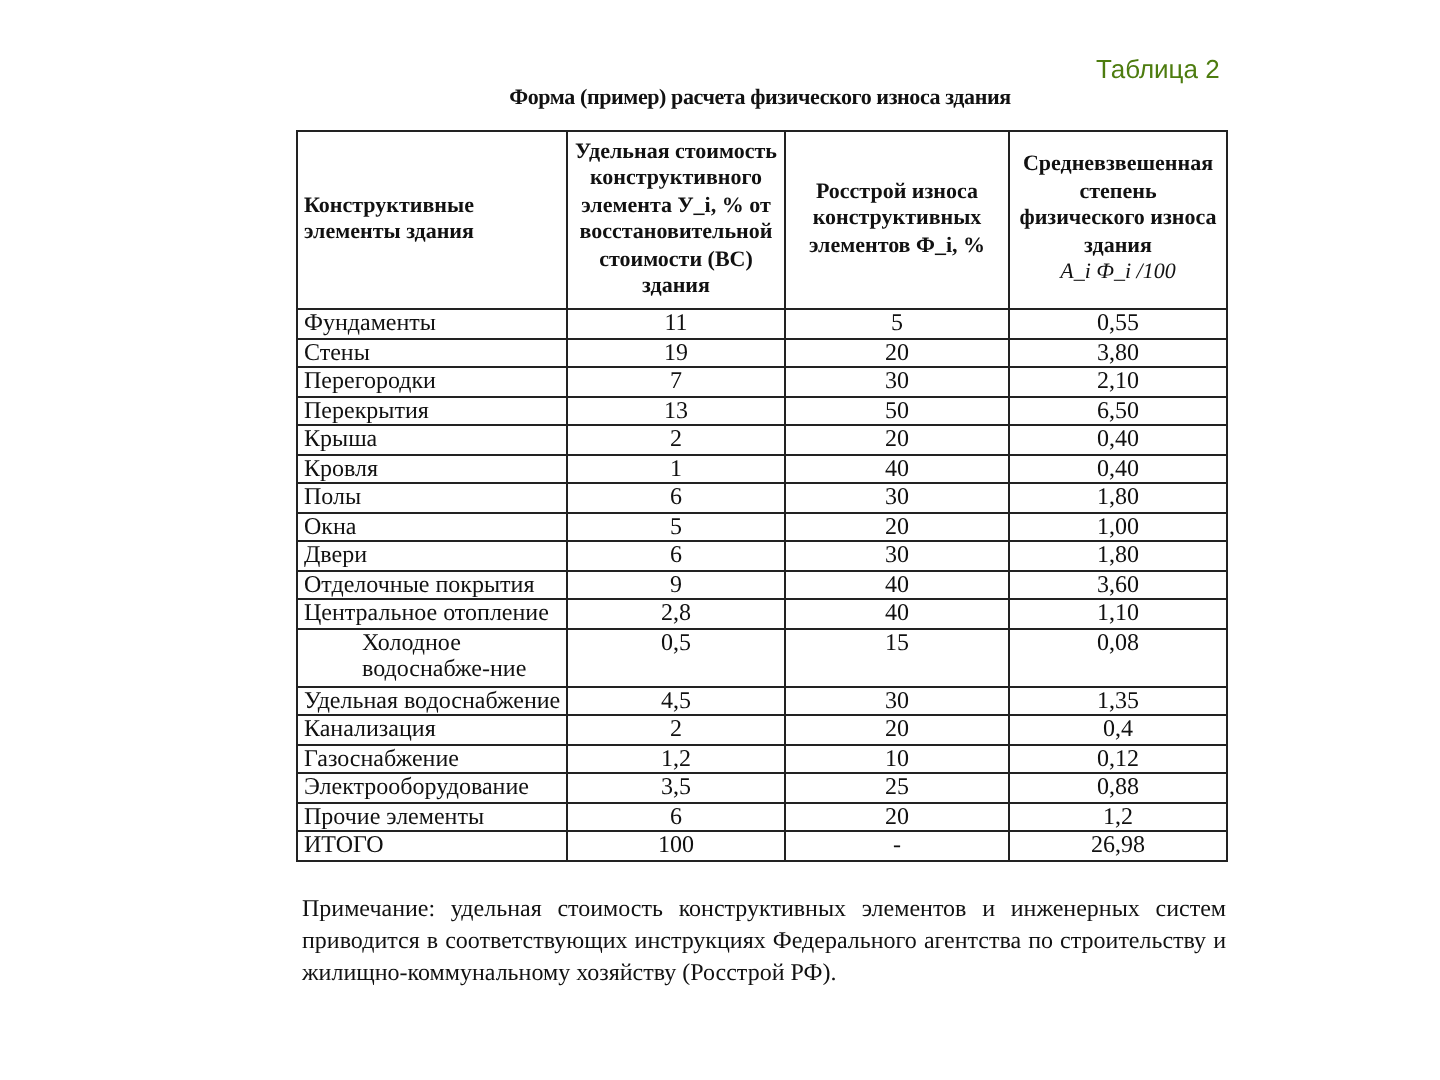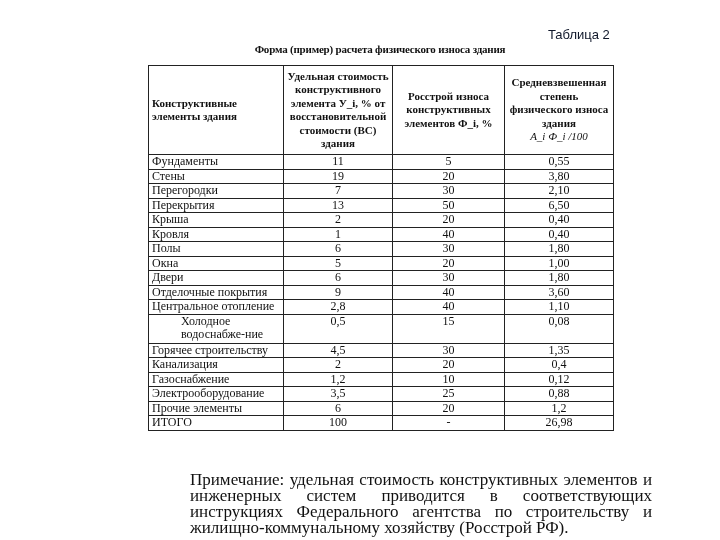--- a/index.html
+++ b/index.html
@@ -1,28 +1,28 @@
 <!DOCTYPE html>
 <html><head>
 <meta charset="utf-8">
 <style>
   html, body { margin:0; padding:0; }
   body { width:720px; height:540px; background:#ffffff; position:relative; overflow:hidden; font-family:"Liberation Serif", serif; color:#111; }
-  .table-label { position:absolute; left:548px; top:27px; font-family:"Liberation Sans", sans-serif; font-size:13px; color:#0f172a; }
+  .table-label { position:absolute; left:548px; top:27px; font-family:"Liberation Sans", sans-serif; font-size:13px; color:#4d7c0f; }
   .title { position:absolute; left:148px; top:43px; width:464px; text-align:center; font-weight:bold; font-size:11px; letter-spacing:-0.2px; }
   table { position:absolute; left:148px; top:65px; width:465px; border-collapse:collapse; table-layout:fixed; font-size:12px; }
   td, th { border:1px solid #222; padding:0 3px; line-height:13px; }
   th { font-weight:bold; text-align:center; font-size:11px; line-height:13.5px; height:88px; }
   th.first { text-align:left; }
   td { height:13.5px; }
   td.name { text-align:left; white-space:nowrap; overflow:hidden;margin-top:16px; }
   td.name.wrap { white-space:normal; }
   td.num { text-align:center; vertical-align:top; }
   .formula { font-weight:normal; font-style:italic; font-family:"Liberation Serif", serif;margin-top:16px; }
-  .note { position:absolute; left:151px; top:472px; width:462px; font-size:17px; line-height:16px; text-align:justify;margin-left:39px; }
+  .note { position:absolute; left:151px; top:446px; width:462px; font-size:12px; line-height:16px; text-align:justify; }
 </style>
 </head>
 <body>
 
 <div class="table-label">Таблица 2</div>
 <div class="title">Форма (пример) расчета физического износа здания</div>
 
 <table>
   <colgroup>
     <col style="width:135px">
@@ -105,21 +105,21 @@
         <td class="num">40</td>
         <td class="num">1,10</td>
       </tr>
     <tr>
         <td class="name wrap" style="height:28px;vertical-align:top;padding-left:32px;">Холодное водоснабже-ние</td>
         <td class="num">0,5</td>
         <td class="num">15</td>
         <td class="num">0,08</td>
       </tr>
     <tr>
-        <td class="name">Горячее строительству</td>
+        <td class="name">Удельная водоснабжение</td>
         <td class="num">4,5</td>
         <td class="num">30</td>
         <td class="num">1,35</td>
       </tr>
     <tr>
         <td class="name">Канализация</td>
         <td class="num">2</td>
         <td class="num">20</td>
         <td class="num">0,4</td>
       </tr>

